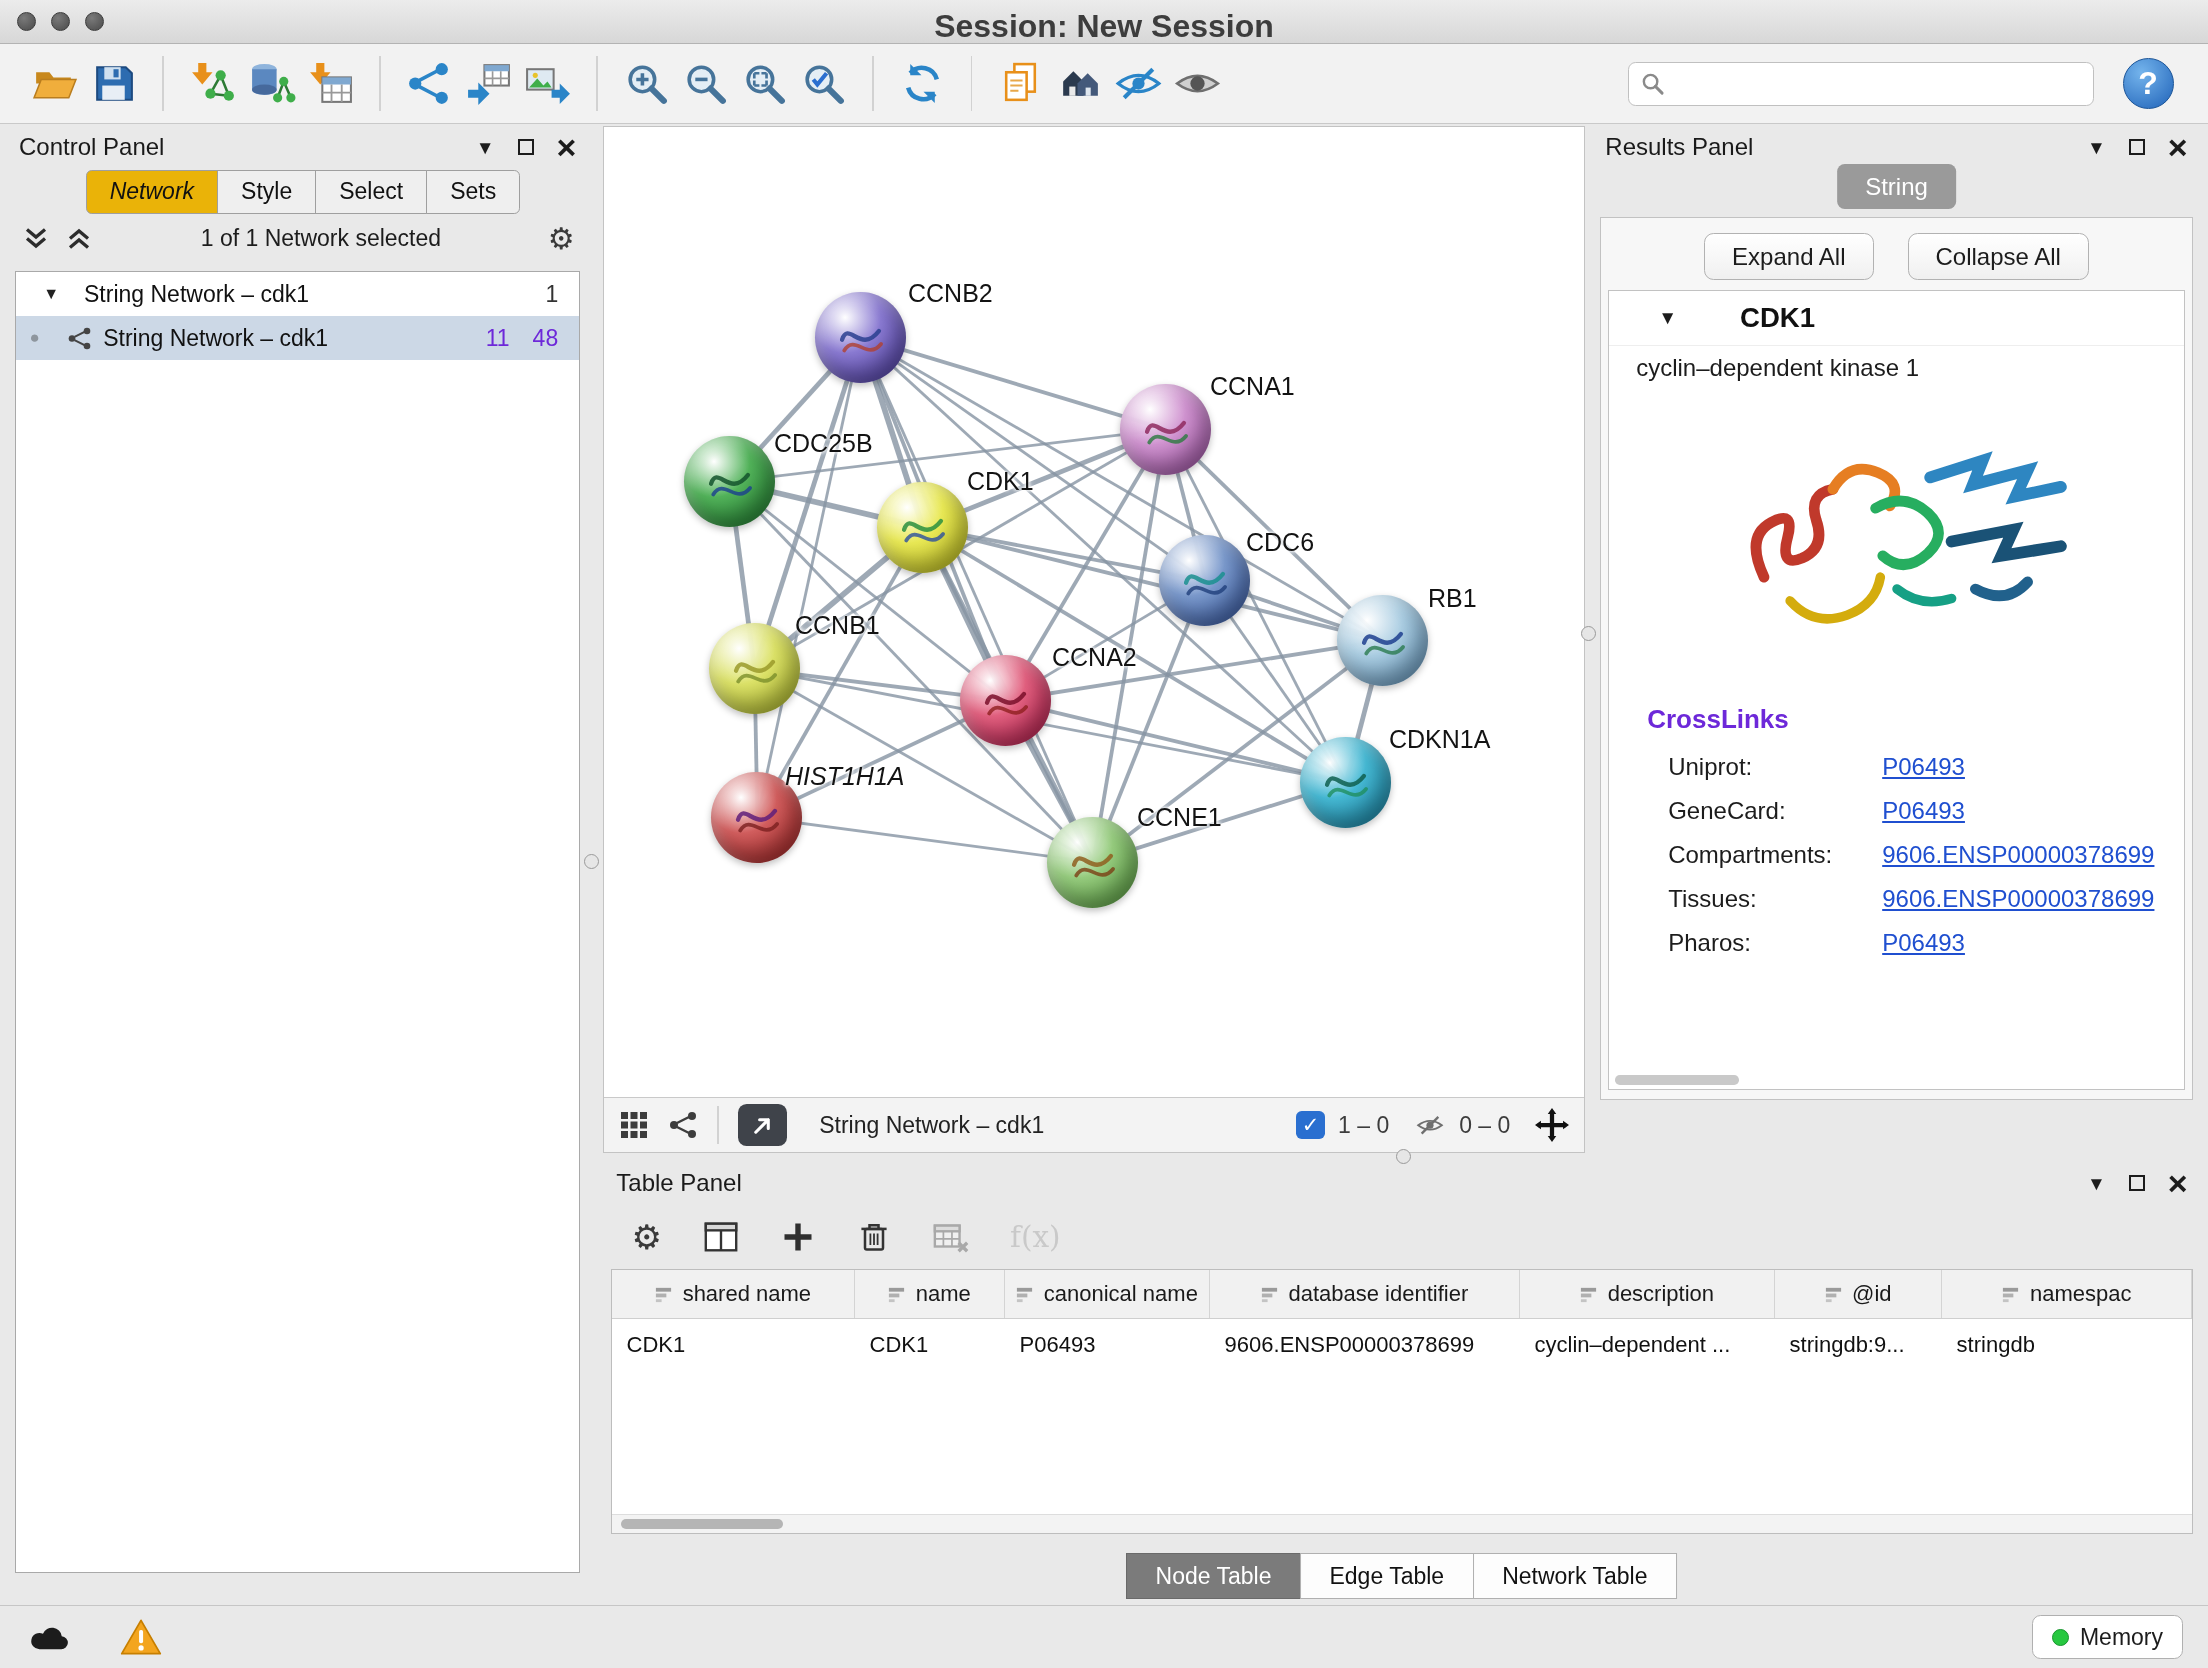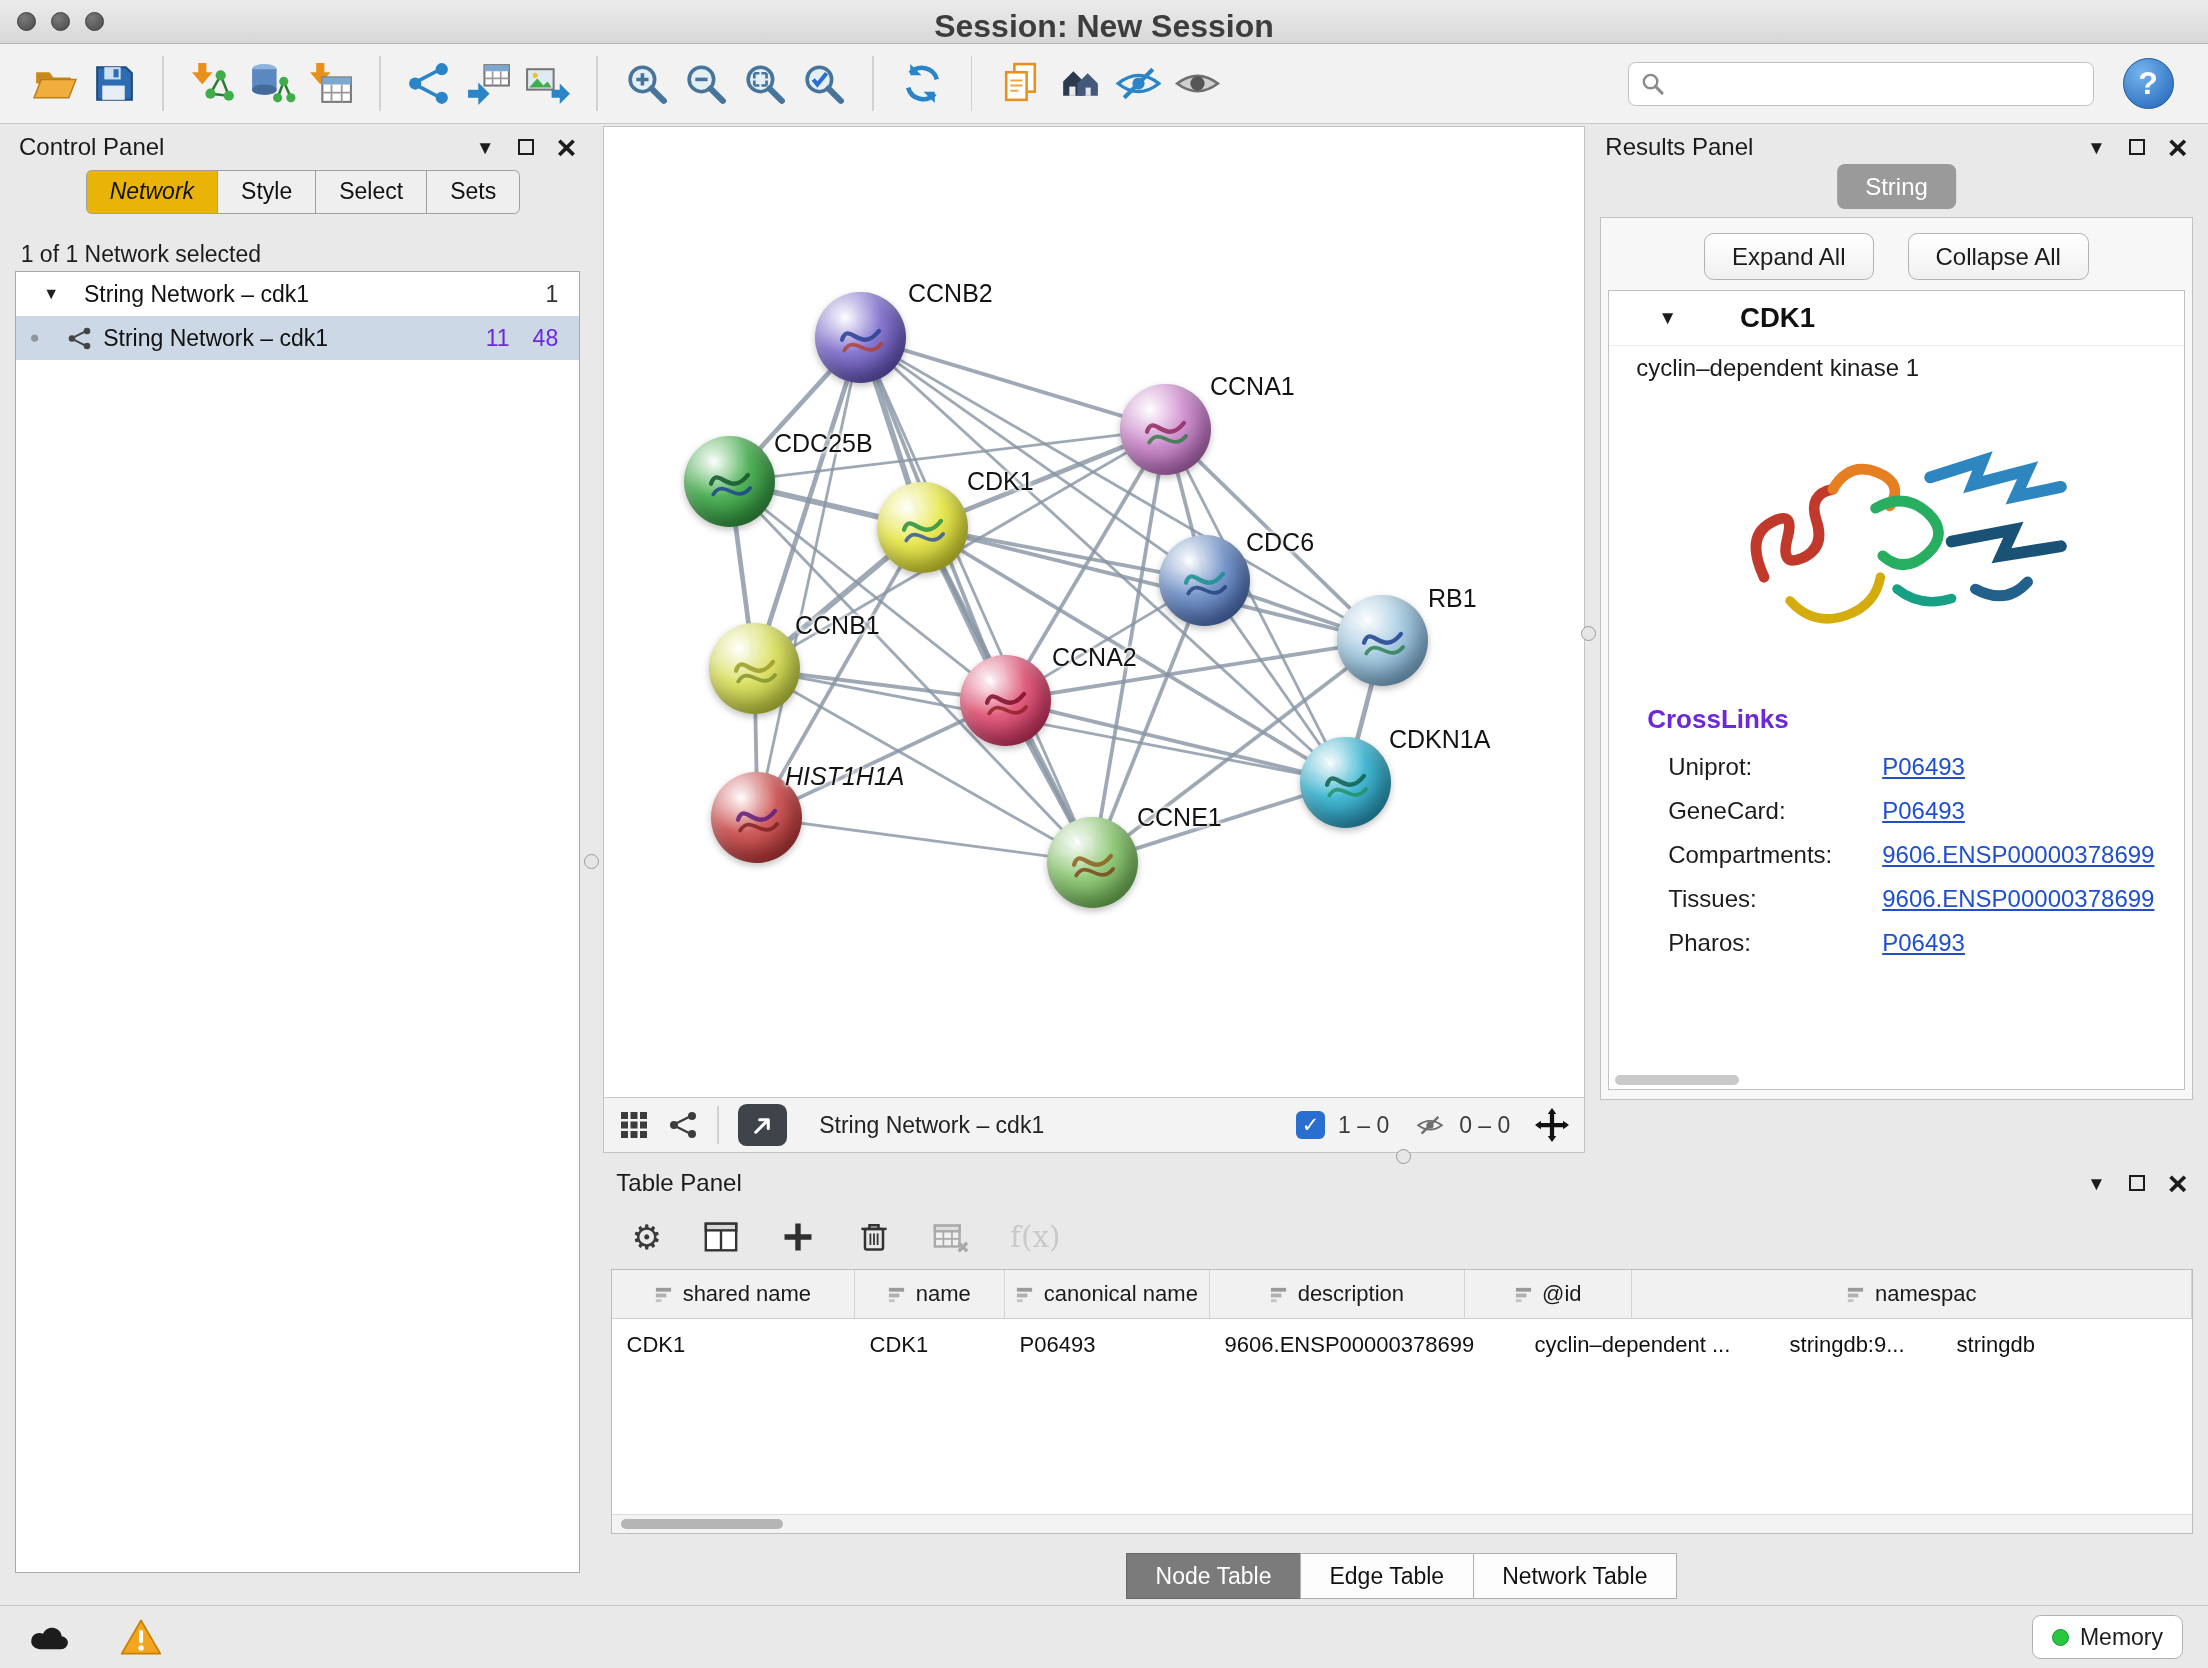--- a/index.html
+++ b/index.html
@@ -56,21 +56,21 @@
   
   .control-panel { position:absolute; left:5.7px; top:126px; width:584px; height:1470px; }
   .cp-tabs { display:flex; margin-left:80px; margin-top:1.9px; }
   .cp-tab {
     font-size:23px; padding:7.6px 23px; background:#efefef;
     border:1px solid #9f9f9f; margin-left:-1px; color:#111;
   }
   .cp-tab:first-child { border-radius:5.7px 0 0 5.7px; margin-left:0; }
   .cp-tab:last-child { border-radius:0 5.7px 5.7px 0; }
   .cp-tab.selected { background:#eab308;font-style:italic; }
-  .cp-controls { display:flex; align-items:flex-start; height:49px; padding:0 15px; gap:13.3px;flex-direction:column; }
+  .cp-controls { display:flex; align-items:center; height:49px; padding:0 15px; gap:13.3px; }
   .cp-sel-text { flex:1; text-align:center; font-size:23px; color:#1c1c1c; }
   .gear-glyph { font-size:30px; color:#3a3a3a; }
   .tree-box {
     position:absolute; left:9.5px; right:9.5px; top:145px; bottom:23px;
     background:#fff; border:1px solid #a9a9a9;
   }
   .tree-row { height:44px; display:flex; align-items:center; font-size:23px; padding-right:21px; }
   .tree-row .expander { font-size:16px; margin-left:27px; color:#222; }
   .tree-row .tree-label { margin-left:25px; color:#111; }
   .tree-row .tree-count { margin-left:auto; color:#333; }
@@ -655,20 +655,28 @@
           <span>name</span>
         </div>
       <div class="tbl-h c3">
           <svg width="19" height="19" viewBox="0 0 20 20">
             <rect x="2" y="3" width="16" height="4" fill="#9a9a9a"></rect>
             <rect x="2" y="9" width="11" height="4" fill="#b0b0b0"></rect>
             <rect x="2" y="15" width="6" height="3" fill="#c4c4c4"></rect>
           </svg>
           <span>canonical name</span>
         </div>
+      <div class="tbl-h c4">
+          <svg width="19" height="19" viewBox="0 0 20 20">
+            <rect x="2" y="3" width="16" height="4" fill="#9a9a9a"></rect>
+            <rect x="2" y="9" width="11" height="4" fill="#b0b0b0"></rect>
+            <rect x="2" y="15" width="6" height="3" fill="#c4c4c4"></rect>
+          </svg>
+          <span>database identifier</span>
+        </div>
       <div class="tbl-h c5">
           <svg width="19" height="19" viewBox="0 0 20 20">
             <rect x="2" y="3" width="16" height="4" fill="#9a9a9a"></rect>
             <rect x="2" y="9" width="11" height="4" fill="#b0b0b0"></rect>
             <rect x="2" y="15" width="6" height="3" fill="#c4c4c4"></rect>
           </svg>
           <span>description</span>
         </div>
       <div class="tbl-h c6">
           <svg width="19" height="19" viewBox="0 0 20 20">

